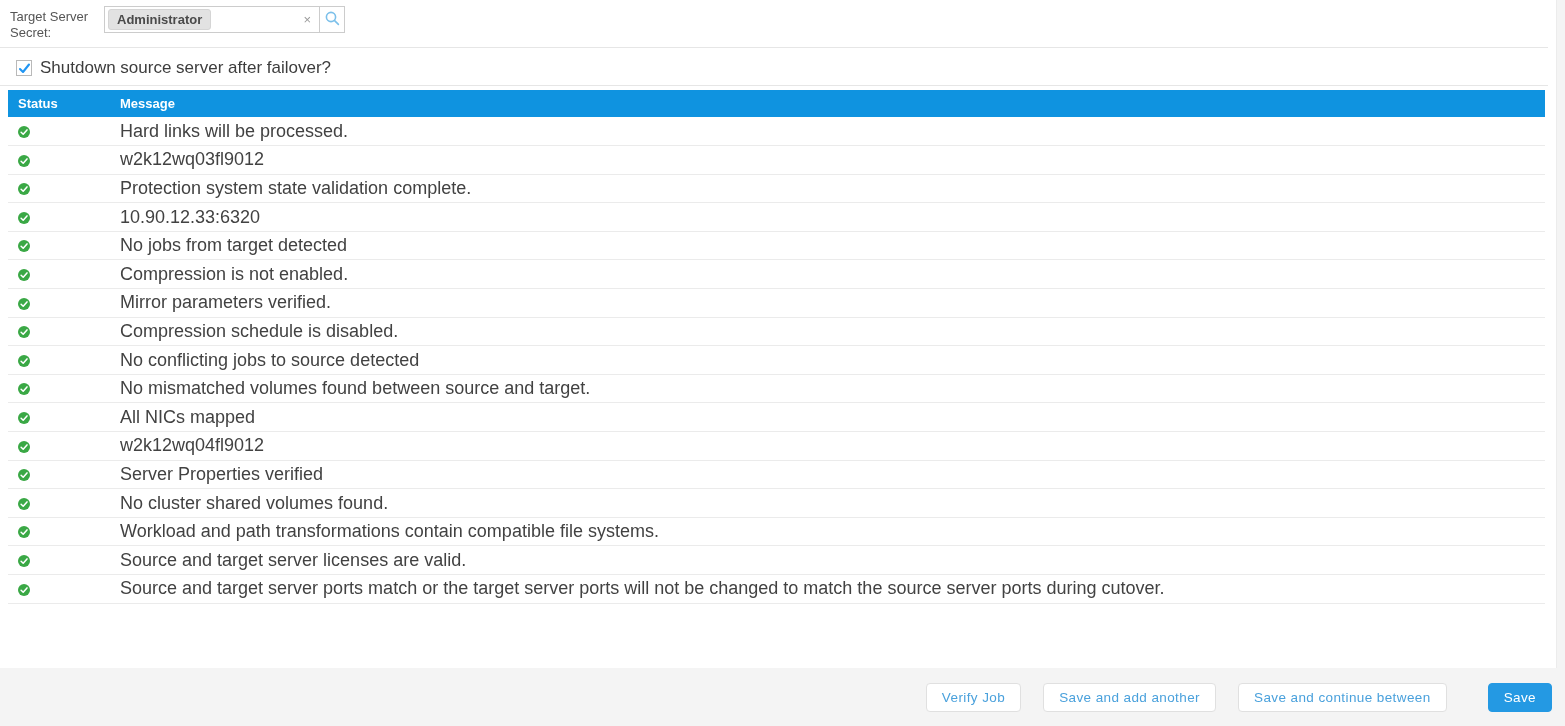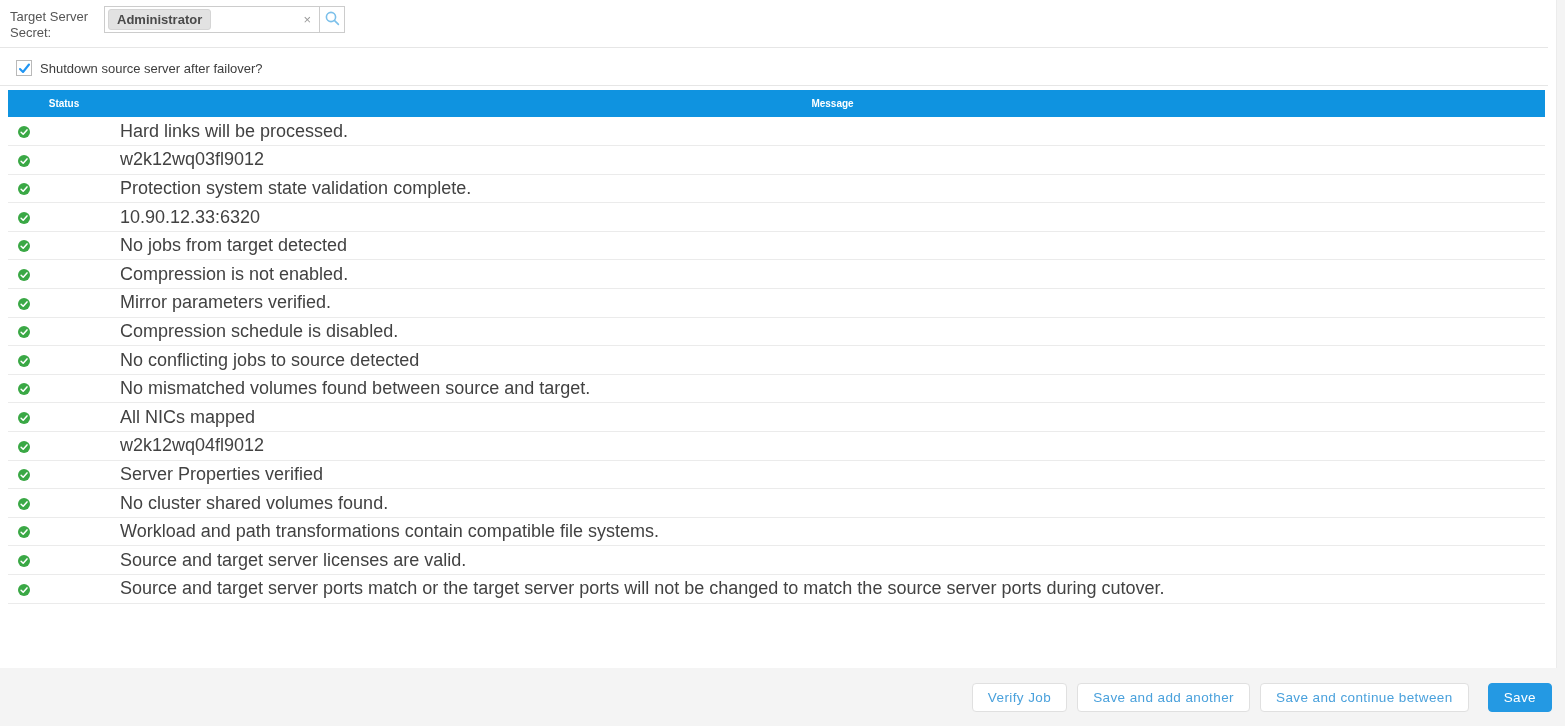--- a/index.html
+++ b/index.html
@@ -29,41 +29,41 @@
     background:#fff;display:flex;align-items:center;justify-content:center;cursor:pointer;}
   .divider{position:absolute;left:0;width:1548px;height:0;border-top:1px solid #e6e6e6;}
   .divider-1{top:47px;}
   .divider-2{top:85px;}
 
   .checkbox-row{position:absolute;top:56px;left:16px;height:24px;
     display:flex;align-items:center;}
   .checkbox{width:16px;height:16px;border:1px solid #b9b9b9;background:#fff;
     display:flex;align-items:center;justify-content:center;cursor:pointer;}
   .checkbox svg{display:block;}
-  .checkbox-label{margin-left:8px;font-size:13px;color:#3d3d3d;}
+  .checkbox-label{margin-left:8px;font-size:17px;color:#3d3d3d;}
 
   
   .results{position:absolute;top:90px;left:8px;width:1537px;}
   table{border-collapse:collapse;width:100%;table-layout:fixed;}
-  thead th{background:var(--header-blue);color:#fff;font-size:10px;font-weight:700;
-    text-align:center;height:27px;padding:0 0 0 10px;}
+  thead th{background:var(--header-blue);color:#fff;font-size:13px;font-weight:700;
+    text-align:left;height:27px;padding:0 0 0 10px;}
   th.col-status{width:102px;}
   tbody td{height:28.6px;border-bottom:1px solid #ebebeb;font-size:18px;
     color:#424242;padding:0 0 0 10px;vertical-align:middle;}
   .ok-icon{display:inline-block;width:12px;height:12px;vertical-align:middle;}
   .ok-icon svg{display:block;}
 
   
   .footer{position:absolute;left:0;right:0;bottom:0;height:58px;background:#f4f4f4;
-    display:flex;align-items:center;justify-content:flex-end;gap:10px;padding-right:13px;}
+    display:flex;align-items:center;justify-content:flex-end;gap:22px;padding-right:13px;}
   .btn{height:29px;padding:0 15px;border-radius:4px;border:1px solid #e0e0e0;
     background:#fff;color:var(--button-text-blue);font-size:13.5px;
     font-family:"Liberation Sans", sans-serif;letter-spacing:0.4px;cursor:pointer;}
   .btn.primary{background:var(--accent-blue);border-color:var(--accent-blue);
-    color:#fff;margin-left:9px;}
+    color:#fff;margin-left:19px;}
 
   
   .scroll-track{position:absolute;top:0;right:0;width:9px;height:668px;
     background:#f4f4f4;border-left:1px solid #ececec;}
 </style>
 </head>
 <body>
 
 <div class="page">
 

